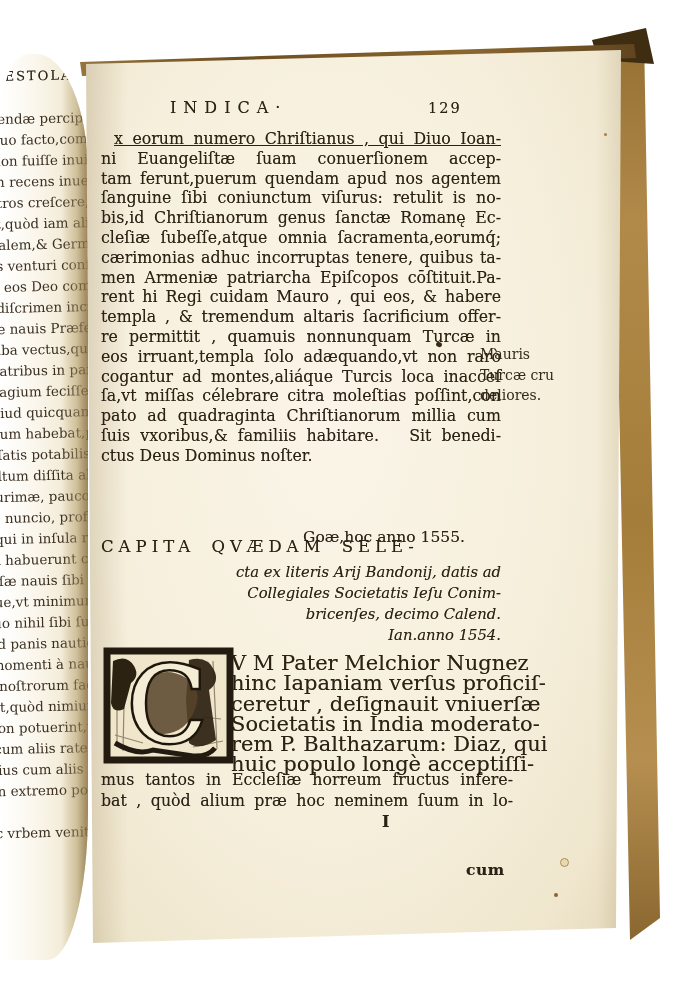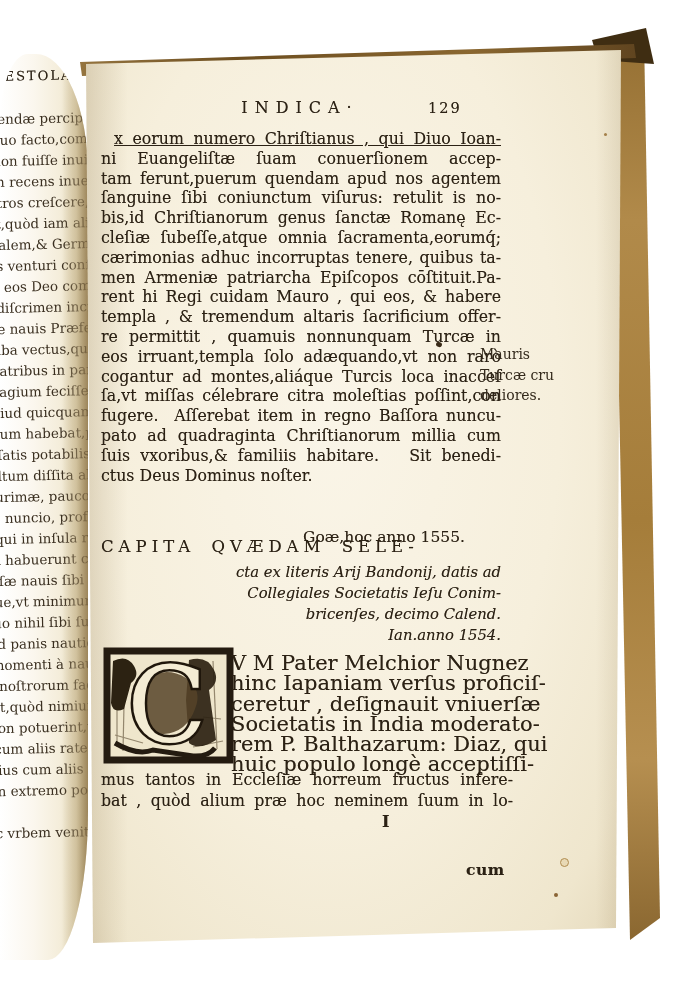--- a/index.html
+++ b/index.html
@@ -34,21 +34,21 @@
   .main-page{position:absolute;left:86px;top:44px;width:540px;height:905px;
     clip-path:polygon(0px 20px,535px 6px,530px 884px,7px 899px);
     background:radial-gradient(ellipse at 45% 40%,#faf5e8 0%,#f6efdc 55%,#efe6cd 85%,#e4d8ba 100%);}
   .main-page::before{content:"";position:absolute;inset:0;pointer-events:none;
     background:linear-gradient(90deg,rgba(125,100,55,.20) 0px,rgba(125,100,55,0) 42px),
                linear-gradient(270deg,rgba(125,100,55,.16) 0px,rgba(125,100,55,0) 30px);}
 
   .abs{position:absolute;}
   .ink{color:#2b2114;text-shadow:0 0 .4px rgba(43,33,20,.45);}
 
-  .running-title{left:84px;top:54px;width:260px;text-align:center;
+  .running-title{left:84px;top:54px;width:260px;
     font-size:16px;letter-spacing:7px;}
   .page-number{left:342px;top:56px;font-size:14.5px;letter-spacing:2px;text-align:center;}
 
   .para1{left:15px;top:85px;width:400px;font-size:15.8px;line-height:19.8px;}
   .para1 .ln,.para2 .ln,.para2full .ln{text-align:justify;text-align-last:justify;}
   .para1 .ln:first-child{text-indent:13px;text-decoration:underline;}
   .para1 .ln:last-child{text-align-last:left;}
 
   .margin-note{left:394px;top:300px;width:90px;font-size:14px;line-height:20.5px;
     color:#33291b;}
@@ -142,21 +142,20 @@
         <div class="ln">bis,id Chriſtianorum genus ſanctæ Romanę Ec-</div>
         <div class="ln">cleſiæ ſubeſſe,atque omnia ſacramenta,eorumq́;</div>
         <div class="ln">cærimonias adhuc incorruptas tenere, quibus ta-</div>
         <div class="ln">men Armeniæ patriarcha Epiſcopos cōſtituit.Pa-</div>
         <div class="ln">rent hi Regi cuidam Mauro , qui eos, &amp; habere</div>
         <div class="ln">templa , &amp; tremendum altaris ſacrificium offer-</div>
         <div class="ln">re permittit , quamuis nonnunquam Turcæ in</div>
         <div class="ln">eos irruant,templa ſolo adæquando,vt non rarò</div>
         <div class="ln">cogantur ad montes,aliáque Turcis loca inacceſ</div>
         <div class="ln">ſa,vt miſſas célebrare citra moleſtias poſſint,con</div>
-        <div class="ln">fugere.  Aſſerebat item in regno Baſſora nuncu-</div>
         <div class="ln">pato ad quadraginta Chriſtianorum millia cum</div>
         <div class="ln">ſuis vxoribus,&amp; familiis habitare.   Sit benedi-</div>
         <div class="ln">ctus Deus Dominus noſter.</div>
       </div>
 
     <div class="abs margin-note">
         <div class="ln">Mauris</div>
         <div class="ln">Turcæ cru</div>
         <div class="ln">deliores.</div>
       </div>

